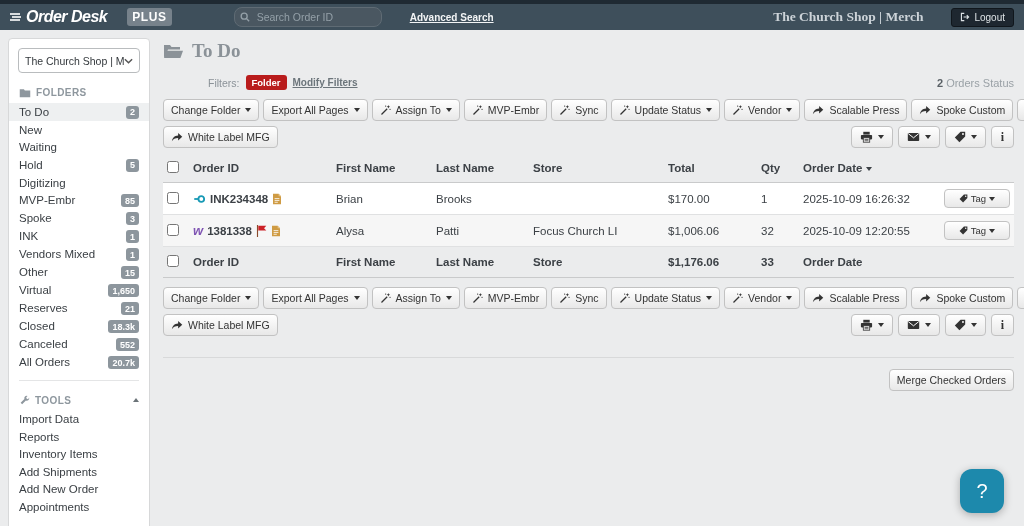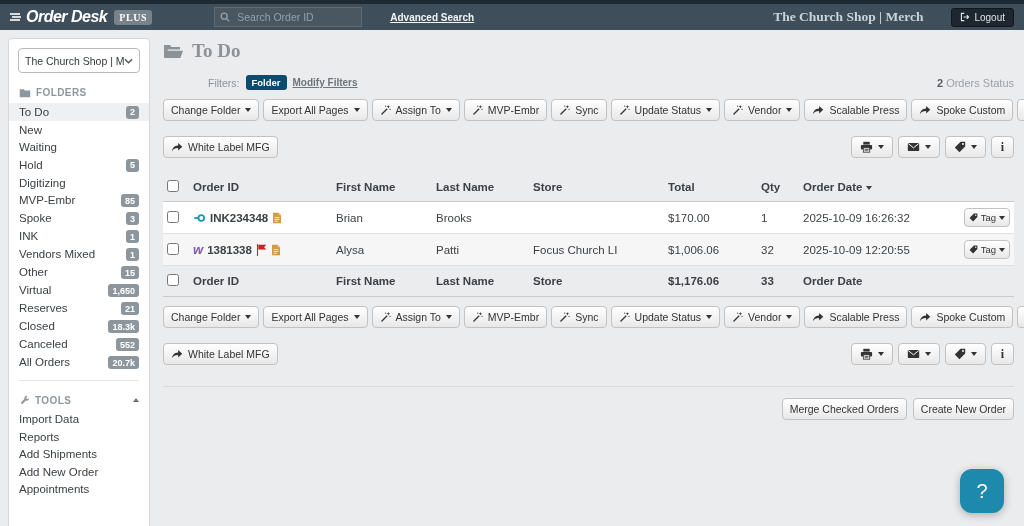--- a/index.html
+++ b/index.html
@@ -6,25 +6,25 @@
   body{width:1024px;height:526px;overflow:hidden;background:#ebeced;
        font-family:"Liberation Sans",sans-serif;-webkit-font-smoothing:antialiased;}
   .stage{position:relative;width:1024px;height:526px;}
 
   
   .topbar{position:absolute;top:0;left:0;right:0;height:30px;background:#3e4f5b;
           border-top:4px solid #1f2a33;box-sizing:border-box;display:flex;align-items:center;
           padding:0 10px;color:#fff;}
   .brand{display:flex;align-items:center;gap:2px;cursor:pointer;}
   .brand-text{font-weight:800;font-style:italic;font-size:16px;letter-spacing:-0.5px;color:#fff;}
-  .plus-badge{background:#77828b;color:#fdfdfd;font-size:10px;font-weight:700;letter-spacing:.6px;
-              border-radius:3px;padding:2px 5px;margin-left:5px;font-style:normal;font-family:Liberation Serif, serif;}
+  .plus-badge{background:#77828b;color:#fdfdfd;font-size:12px;font-weight:700;letter-spacing:.6px;
+              border-radius:3px;padding:2px 5px;margin-left:18px;font-style:normal;}
   .searchwrap{position:relative;margin-left:62px;}
   .searchwrap svg{position:absolute;left:6px;top:5px;}
-  .search-input{width:118px;height:18px;background:#4a5761;border:1px solid #5f6b74;border-radius:0;
+  .search-input{width:118px;height:18px;background:#4a5761;border:1px solid #5f6b74;border-radius:8px;
                 color:#d6dce0;font-size:10.5px;padding:0 6px 0 22px;outline:none;}
   .search-input::placeholder{color:#94a0a8;}
   .advsearch{color:#f2f4f5;font-size:10px;font-weight:700;text-decoration:underline;margin-left:28px;cursor:pointer;}
   .tb-spacer{flex:1;}
   .account{font-family:"Liberation Serif",serif;font-weight:700;font-size:13.5px;color:#ccd3d8;margin-right:28px;}
   .logout-btn{display:flex;align-items:center;gap:4px;background:#1e2730;border:1px solid #10161c;
               color:#dde2e5;font-size:10px;border-radius:3px;padding:3px 8px;cursor:pointer;}
 
   
   .sidebar{position:absolute;left:8px;top:38px;width:142px;height:540px;background:#fff;
@@ -45,49 +45,49 @@
   .badge:empty{display:none;}
   .sb-divider{border-top:1px solid #e4e5e6;margin:8px 10px;}
   .caret-up{width:0;height:0;border-left:3.5px solid transparent;border-right:3.5px solid transparent;
             border-bottom:4.5px solid #6b7378;}
 
   
   .main{position:absolute;left:163px;top:40px;width:851px;}
   .title-row{display:flex;align-items:center;gap:8px;color:#8b9298;}
   .title-row h1{font-family:"Liberation Serif",serif;font-size:19px;font-weight:700;margin:0;color:#8b9298;}
   .filters-row{display:flex;align-items:center;margin-top:13px;font-size:10.5px;color:#8b9298;padding-left:45px;}
-  .filter-chip{background:#0c4a6e;color:#fff;font-weight:700;font-size:9.5px;border-radius:3px;
+  .filter-chip{background:#b91c1c;color:#fff;font-weight:700;font-size:9.5px;border-radius:3px;
                padding:2px 6px;margin:0 6px;}
   .modify-link{color:#6c757b;font-weight:700;text-decoration:underline;cursor:pointer;font-size:10px;}
   .found{margin-left:auto;color:#9aa1a6;font-size:11px;}
   .found b{color:#5a6166;}
 
   .toolbar{margin-top:9px;}
-  .trow{display:flex;gap:4px;margin-bottom:15px;align-items:center;}
+  .trow{display:flex;gap:4px;margin-bottom:5px;align-items:center;}
   .btn{display:inline-flex;align-items:center;gap:5px;background:linear-gradient(#ffffff,#e8e8e8);
        border:1px solid #c2c2c2;border-radius:4px;color:#333;font-size:10.5px;height:22px;
        padding:0 7px;cursor:pointer;white-space:nowrap;box-sizing:border-box;font-family:inherit;}
   .cd{width:0;height:0;border-left:3.5px solid transparent;border-right:3.5px solid transparent;
       border-top:4px solid #333;display:inline-block;}
   .right-cluster{margin-left:auto;display:flex;gap:5px;}
   .icon-btn{padding:0 8px;}
   .info-btn{font-family:"Liberation Serif",serif;font-weight:700;font-size:12px;padding:0 9px;}
 
   
   table{width:100%;border-collapse:collapse;margin-top:6px;font-size:11.5px;color:#3c4146;}
   th{text-align:left;font-weight:700;padding:7px 4px;border-bottom:1px solid #c9cacb;font-size:11.5px;}
   td{padding:6px 4px;border-bottom:1px solid #e0e1e2;vertical-align:middle;}
   tr.r0 td{background:#ffffff;}
   tr.r1 td{background:#f6f6f6;}
   tr.tfoot td{font-weight:700;border-bottom:1px solid #c9cacb;background:transparent;padding:8px 4px;}
   .oid{display:flex;align-items:center;gap:4px;font-weight:700;}
   .woo{color:#7f54b3;font-weight:800;font-size:13px;font-style:italic;line-height:10px;}
   .sort-caret{margin-left:4px;display:inline-block;width:0;height:0;border-left:3.5px solid transparent;
               border-right:3.5px solid transparent;border-top:4px solid #3c4146;vertical-align:middle;}
-  .tag-btn{height:19px;font-size:9.5px;padding:0 4px;gap:3px;}
+  .tag-btn{height:19px;font-size:9.5px;padding:0 14px;gap:3px;}
   .tag-cell{text-align:right;}
   input[type=checkbox]{width:12px;height:12px;margin:0;cursor:pointer;}
 
   .bottom-divider{border-top:1px solid #d8d9da;margin-top:21px;}
   .actions-row{display:flex;justify-content:flex-end;gap:6px;margin-top:11px;}
 
   .help-fab{position:absolute;right:20px;bottom:13px;width:44px;height:44px;background:#1d89ac;
             border:none;border-radius:12px;color:#fff;font-size:20px;font-weight:400;cursor:pointer;
             box-shadow:0 2px 8px rgba(0,0,0,.28);display:flex;align-items:center;justify-content:center;}
   svg{flex-shrink:0;}
@@ -209,20 +209,23 @@
       <span>TOOLS</span>
       <span class="grow"></span>
       <span class="caret-up"></span>
     </div>
     <ul class="nav">
       <li>
           <span>Import Data</span>
         </li>
       <li>
           <span>Reports</span>
+        </li>
+      <li>
+          <span>Inventory Items</span>
         </li>
       <li>
           <span>Add Shipments</span>
         </li>
       <li>
           <span>Add New Order</span>
         </li>
       <li>
           <span>Appointments</span>
         </li>
@@ -576,20 +579,17 @@
         </div>
       </div>
     </div>
 
     <div class="bottom-divider"></div>
 
     <div class="actions-row">
       <button class="btn">
           <span>Merge Checked Orders</span>
         </button>
-      <button class="btn">
-          <span>Create New Order</span>
-        </button>
     </div>
   </main>
 
   <button class="help-fab">?</button>
 </div>
 
 </body></html>

